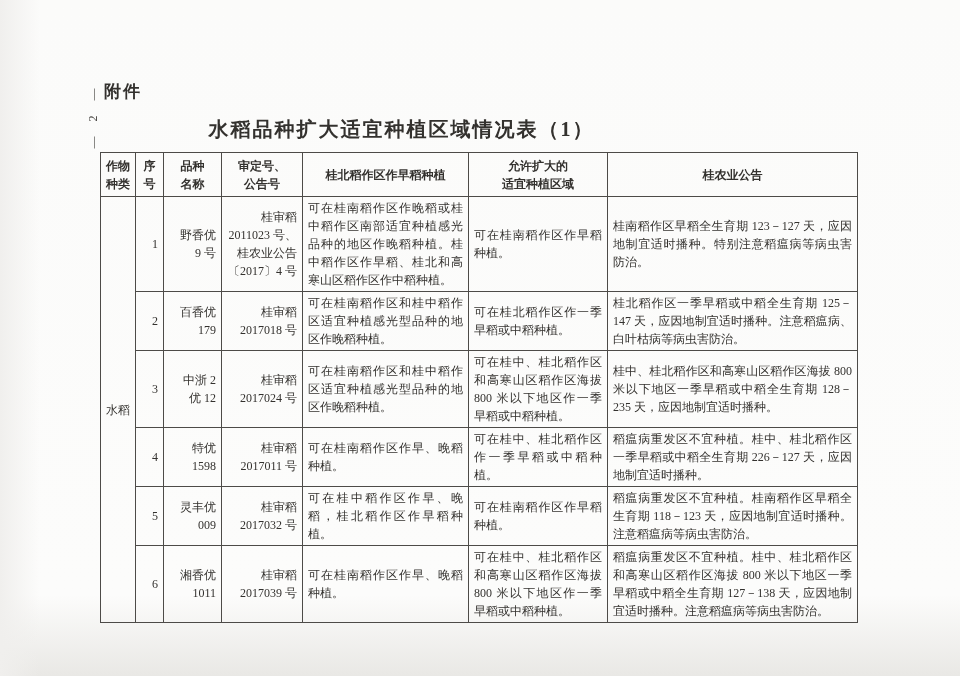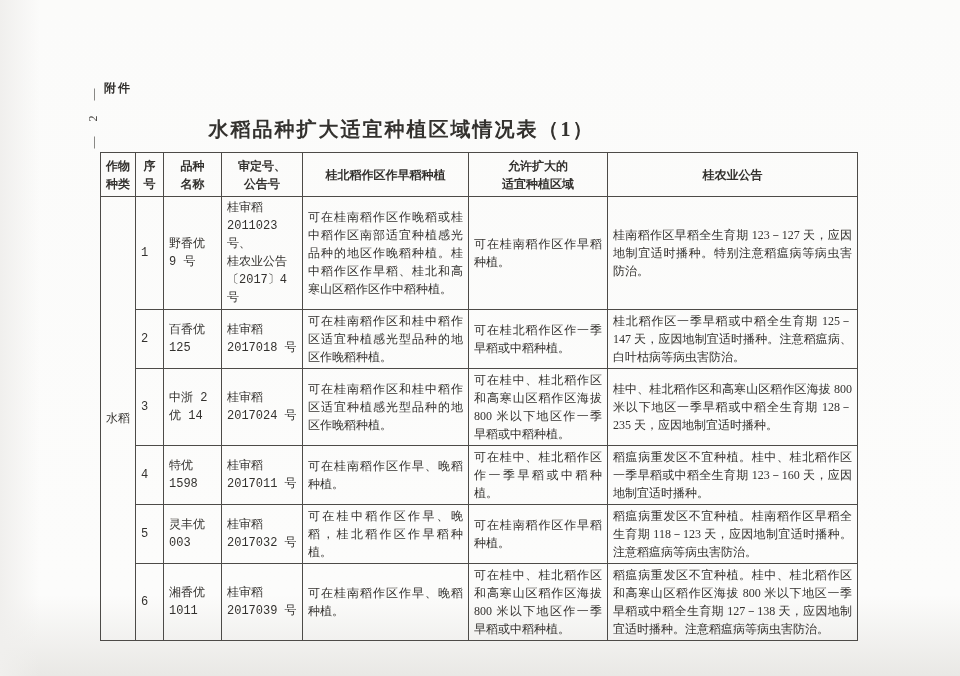--- a/index.html
+++ b/index.html
@@ -14,41 +14,41 @@
     overflow:hidden;
   }
   .page{position:absolute;inset:0;}
   .margin-mark{
     position:absolute;left:60px;top:108px;
     transform:rotate(-90deg);transform-origin:center;
     font-size:12px;color:#4c4a47;letter-spacing:6px;white-space:nowrap;
   }
   .attachment{
     position:absolute;left:104px;top:80px;
-    font-size:12px;font-weight:bold;letter-spacing:2px;
+    font-size:17px;font-weight:bold;letter-spacing:2px;
   }
   .doc-title{
     position:absolute;left:0;top:116px;width:803px;
     text-align:center;font-size:20px;font-weight:bold;letter-spacing:2px;
   }
   table.main{
     position:absolute;left:100px;top:152px;
     border-collapse:collapse;table-layout:fixed;
     width:757px;
   }
   table.main td,table.main th{
     border:1px solid #4d4b48;
     vertical-align:middle;
     font-size:12px;
     line-height:1.5;
     padding:2px 5px;
     overflow:hidden;
   }
   th{font-weight:bold;white-space:pre-line;text-align:center;padding:2px 2px;}
-  td.center{text-align:left;white-space:pre-line;font-family:Liberation Mono, monospace;}
+  td.center{text-align:right;white-space:pre-line;}
   td.just{text-align:justify;text-justify:inter-character;}
   tr.hdr{height:44px;}
   tr.r1{height:89px;} tr.r2{height:56px;} tr.r3{height:62px;}
   tr.r4{height:56px;} tr.r5{height:54px;} tr.r6{height:71px;}
 </style>
 </head>
 <body>
 
 <div class="page">
 
@@ -92,51 +92,51 @@
 2011023 号、
 桂农业公告
 〔2017〕4 号</td>
       <td class="just">可在桂南稻作区作晚稻或桂中稻作区南部适宜种植感光品种的地区作晚稻种植。桂中稻作区作早稻、桂北和高寒山区稻作区作中稻种植。</td>
       <td class="just">可在桂南稻作区作早稻种植。</td>
       <td class="just">桂南稻作区早稻全生育期 123－127 天，应因地制宜适时播种。特别注意稻瘟病等病虫害防治。</td>
     </tr>
     <tr class="r2">
       <td class="center">2</td>
       <td class="center">百香优
-125</td>
+179</td>
       <td class="center">桂审稻
 2017018 号</td>
       <td class="just">可在桂南稻作区和桂中稻作区适宜种植感光型品种的地区作晚稻种植。</td>
       <td class="just">可在桂北稻作区作一季早稻或中稻种植。</td>
       <td class="just">桂北稻作区一季早稻或中稻全生育期 125－147 天，应因地制宜适时播种。注意稻瘟病、白叶枯病等病虫害防治。</td>
     </tr>
     <tr class="r3">
       <td class="center">3</td>
       <td class="center">中浙 2
-优 14</td>
+优 12</td>
       <td class="center">桂审稻
 2017024 号</td>
       <td class="just">可在桂南稻作区和桂中稻作区适宜种植感光型品种的地区作晚稻种植。</td>
       <td class="just">可在桂中、桂北稻作区和高寒山区稻作区海拔 800 米以下地区作一季早稻或中稻种植。</td>
       <td class="just">桂中、桂北稻作区和高寒山区稻作区海拔 800 米以下地区一季早稻或中稻全生育期 128－235 天，应因地制宜适时播种。</td>
     </tr>
     <tr class="r4">
       <td class="center">4</td>
       <td class="center">特优
 1598</td>
       <td class="center">桂审稻
 2017011 号</td>
       <td class="just">可在桂南稻作区作早、晚稻种植。</td>
       <td class="just">可在桂中、桂北稻作区作一季早稻或中稻种植。</td>
-      <td class="just">稻瘟病重发区不宜种植。桂中、桂北稻作区一季早稻或中稻全生育期 123－160 天，应因地制宜适时播种。</td>
+      <td class="just">稻瘟病重发区不宜种植。桂中、桂北稻作区一季早稻或中稻全生育期 226－127 天，应因地制宜适时播种。</td>
     </tr>
     <tr class="r5">
       <td class="center">5</td>
       <td class="center">灵丰优
-003</td>
+009</td>
       <td class="center">桂审稻
 2017032 号</td>
       <td class="just">可在桂中稻作区作早、晚稻，桂北稻作区作早稻种植。</td>
       <td class="just">可在桂南稻作区作早稻种植。</td>
       <td class="just">稻瘟病重发区不宜种植。桂南稻作区早稻全生育期 118－123 天，应因地制宜适时播种。注意稻瘟病等病虫害防治。</td>
     </tr>
     <tr class="r6">
       <td class="center">6</td>
       <td class="center">湘香优
 1011</td>

